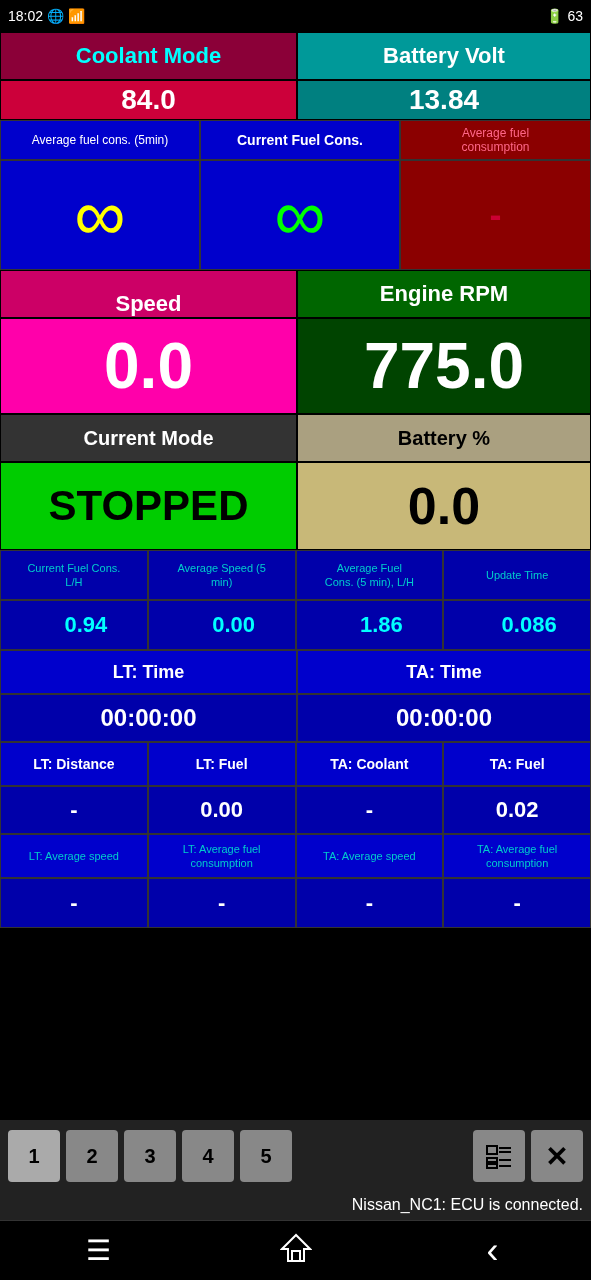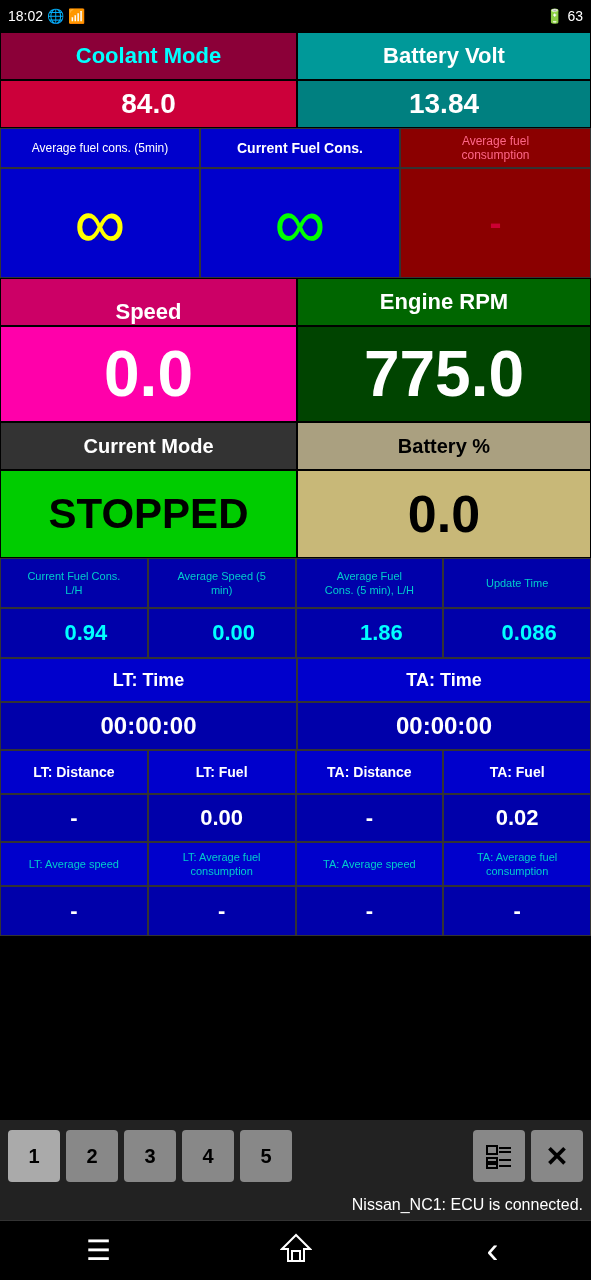--- a/index.html
+++ b/index.html
@@ -61,21 +61,21 @@
       font-size: 22px;
       font-weight: bold;
     }
 
     .top-labels {
       display: flex;
       height: 48px;
     }
     .top-values {
       display: flex;
-      height: 48px;
+      height: 40px;
     }
 
     .cell-coolant-val {
       width: 297px;
       background: #CC003A;
       display: flex;
       align-items: center;
       justify-content: center;
       border: 1px solid #000;
     }
@@ -724,21 +724,21 @@
   </div>
 
   <div class="row-dist-fuel-labels">
     <div class="cell-df-label">
       <span>LT: Distance</span>
     </div>
     <div class="cell-df-label">
       <span>LT: Fuel</span>
     </div>
     <div class="cell-df-label">
-      <span>TA: Distance</span>
+      <span>TA: Coolant</span>
     </div>
     <div class="cell-df-label">
       <span>TA: Fuel</span>
     </div>
   </div>
 
   <div class="row-dist-fuel-values">
     <div class="cell-df-val">
       <span>-</span>
     </div>

